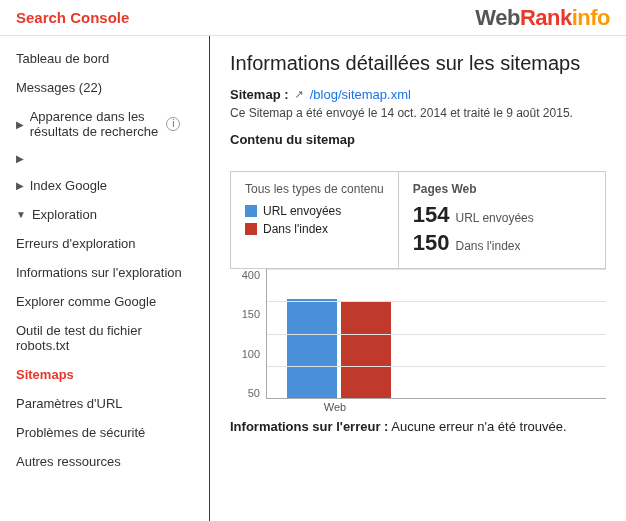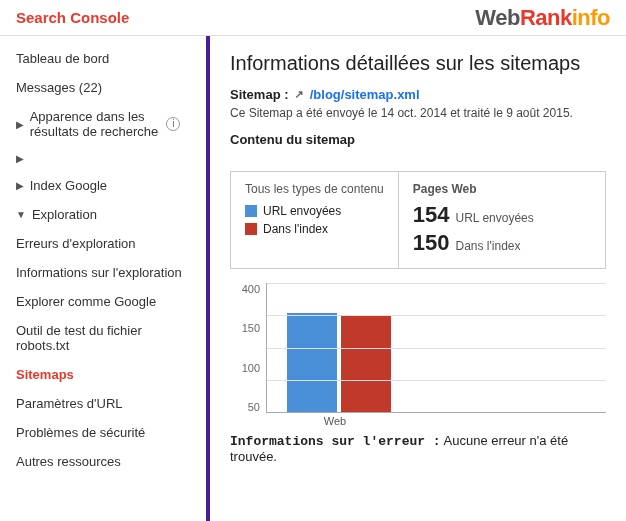--- a/index.html
+++ b/index.html
@@ -32,21 +32,21 @@
     #main {
       display: flex;
       flex: 1;
       overflow: hidden;
     }
 
     
     #sidebar {
       width: 210px;
       min-width: 210px;
-      border-right: 4px solid #4c1d95;
+      border-right: 1px solid #4c1d95;
       padding: 8px 0;
       overflow-y: auto;
       font-size: 13px;
     }
     .sidebar-item {
       padding: 7px 16px;
       color: #333;
       cursor: pointer;
       display: flex;
       align-items: center;
@@ -73,21 +73,21 @@
       padding: 16px 20px;
       overflow-y: auto;
     }
     #content-title {
       font-size: 20px;
       font-weight: normal;
       color: #222;
       margin-bottom: 12px;
     }
     .sitemap-label {
-      font-weight: bold;
+      font-weight: normal;
       font-size: 13px;
       margin-bottom: 4px;
       display: flex;
       align-items: center;
       gap: 6px;
       text-align: center;
     }
     .sitemap-link {
       color: #1a73e8;
       font-size: 13px;
@@ -104,21 +104,20 @@
     .section-title {
       font-weight: bold;
       font-size: 13px;
       margin-bottom: 24px;
     }
 
     
     .sitemap-box {
       display: flex;
       border: 1px solid #ccc;
-      margin-bottom: 14px;
       font-size: 12px;
     }
     .sitemap-legend {
       padding: 10px 14px;
       border-right: 1px solid #ccc;
       min-width: 160px;
     }
     .sitemap-legend-title {
       font-size: 12px;
       color: #555;
@@ -158,21 +157,21 @@
     }
     .stat-label {
       font-size: 12px;
       color: #555;
     }
 
     .error-note {
       font-size: 13px;
       margin-top: 6px;
     }
-    .error-note strong { font-weight: bold; font-family: Liberation Mono, monospace; }
+    .error-note strong { font-weight: bold; }
   </style>
 </head>
 <body>
 
 <div id="header">
   <span id="header-title">Search Console</span>
   <div>
     <span class="logo">
       <span class="logo-web">Web</span><span class="logo-rank">Rank</span><span class="logo-info">info</span>
     </span>

